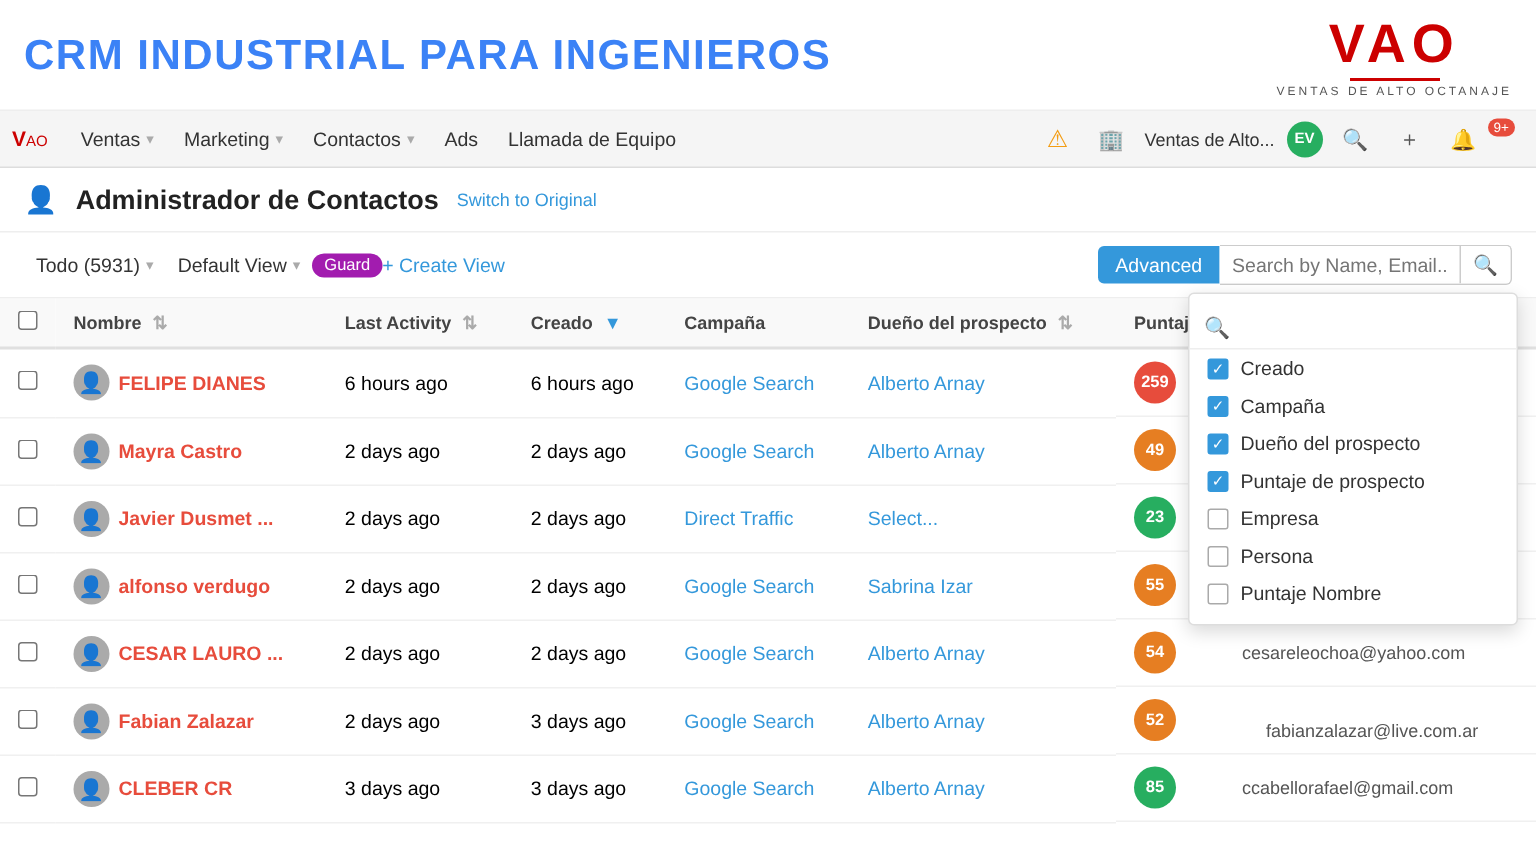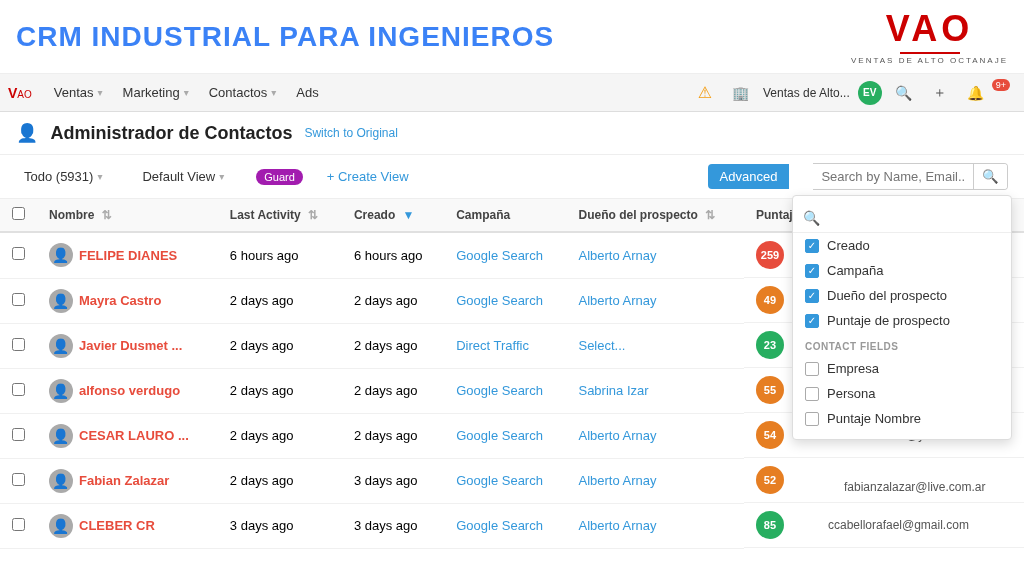--- a/index.html
+++ b/index.html
@@ -158,21 +158,21 @@
       cursor: pointer;
       color: #333;
     }
     .more-icon { color: #555; cursor: pointer; font-size: 18px; }
 
     
     .toolbar {
       padding: 8px 16px;
       display: flex;
       align-items: center;
-      gap: 24px;
+      gap: 0;
       border-bottom: 1px solid #eee;
     }
     .filter-btn {
       display: flex;
       align-items: center;
       gap: 4px;
       font-size: 13px;
       color: #333;
       cursor: pointer;
       padding: 4px 8px;
@@ -384,20 +384,23 @@
   <div class="nav-item">
     <span>Marketing</span>
     <span class="chevron">▾</span>
   </div>
   <div class="nav-item">
     <span>Contactos</span>
     <span class="chevron">▾</span>
   </div>
   <div class="nav-item">
     <span>Ads</span>
+  </div>
+  <div class="nav-item">
+    <span>Llamada de Equipo</span>
   </div>
   <div class="nav-right">
     <span class="warning-icon nav-icon">⚠</span>
     <span class="nav-icon">🏢</span>
     <span class="nav-company">Ventas de Alto...</span>
     <div class="nav-avatar">EV</div>
     <span class="nav-icon">🔍</span>
     <span class="nav-icon">＋</span>
     <span class="nav-icon">🔔</span>
       <span class="nav-badge">9+</span>
@@ -585,21 +588,20 @@
       </div>
       <div class="dropdown-item">
         <span class="chk checked">✓</span>
         <span>Dueño del prospecto</span>
       </div>
       <div class="dropdown-item">
         <span class="chk checked">✓</span>
         <span>Puntaje de prospecto</span>
       </div>
     </div>
-  <div class="dropdown-section-title">CONTACT FIELDS</div>
   <div id="unchecked-items">
       <div class="dropdown-item">
         <span class="chk"></span>
         <span>Empresa</span>
       </div>
       <div class="dropdown-item">
         <span class="chk"></span>
         <span>Persona</span>
       </div>
       <div class="dropdown-item">

